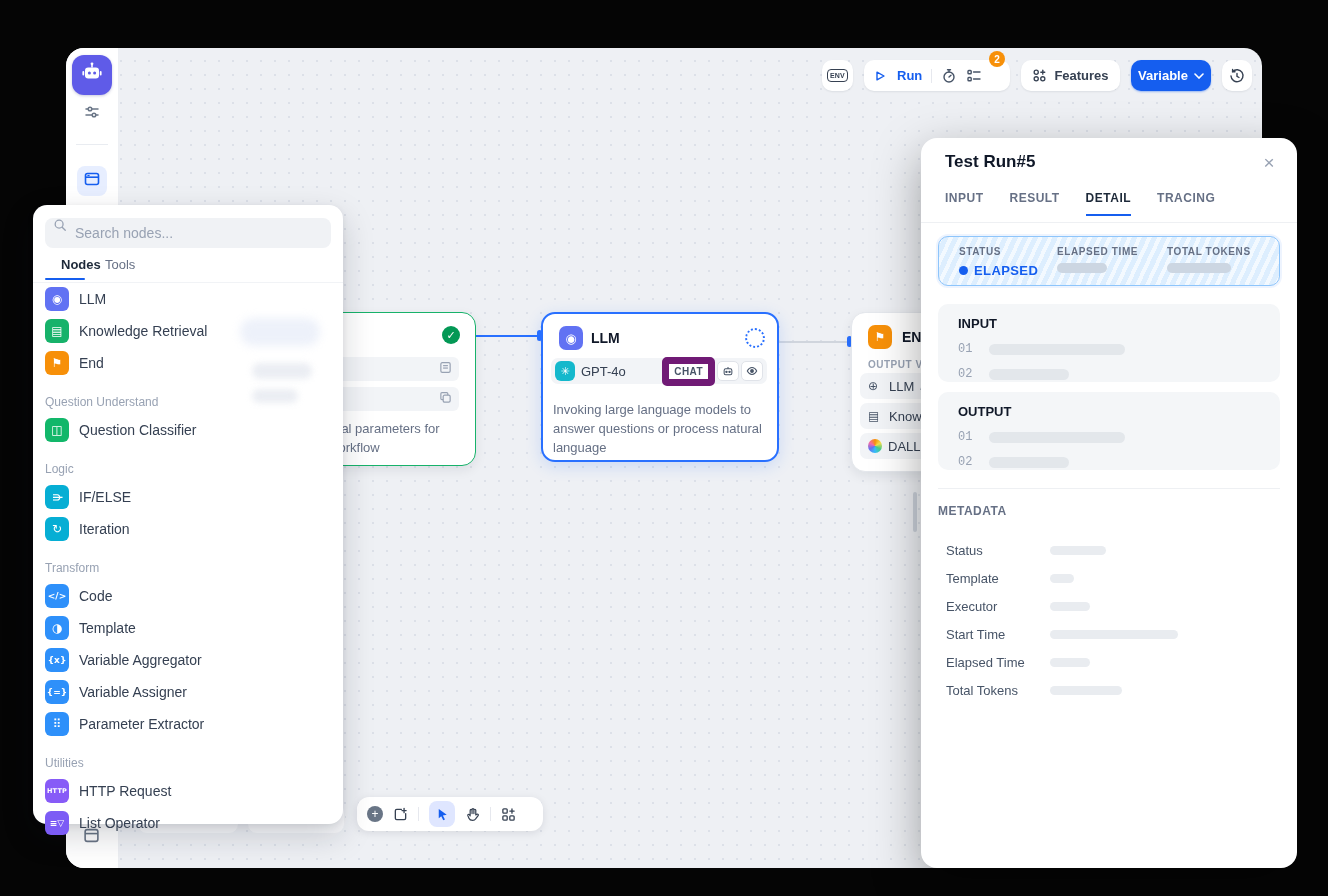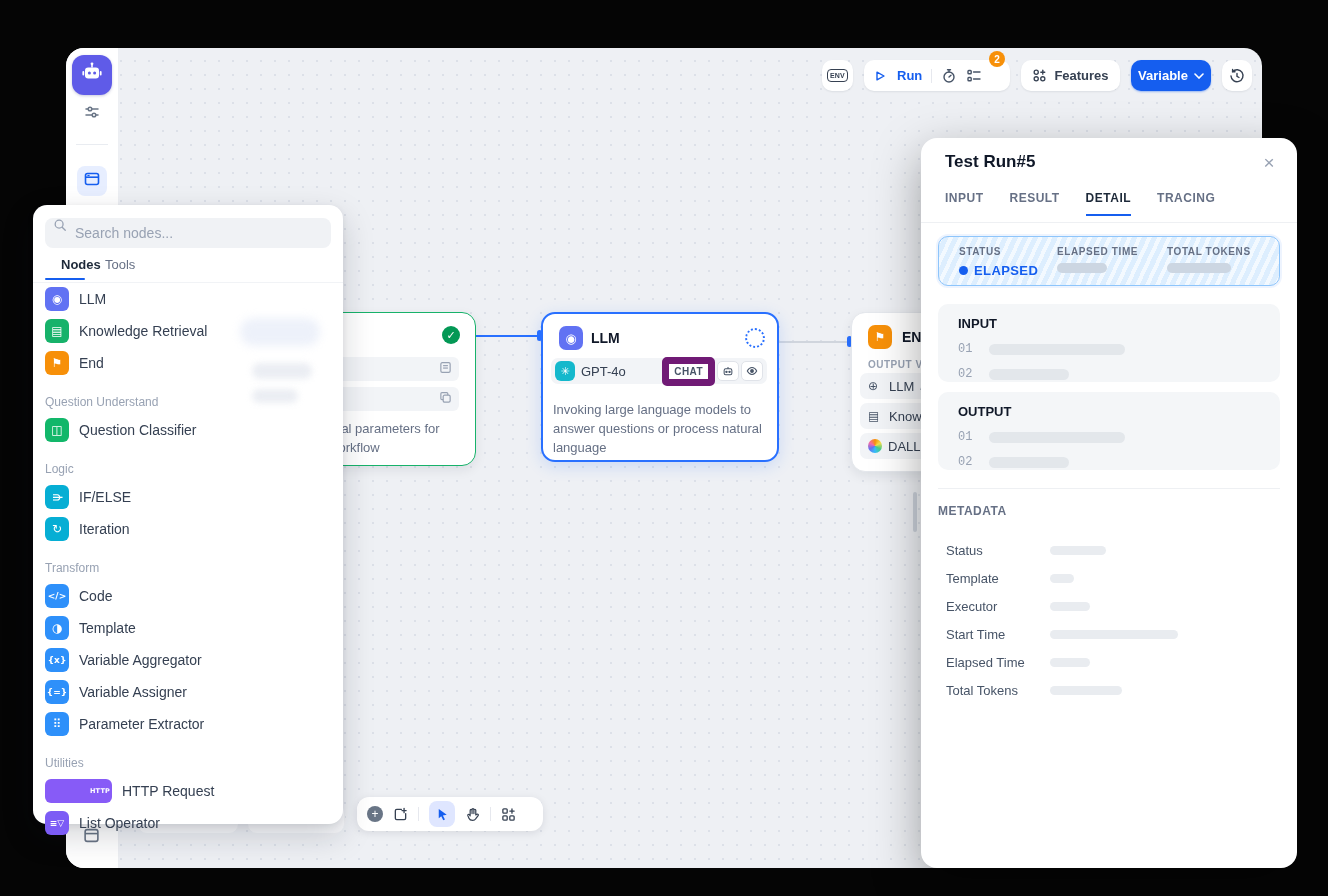--- a/index.html
+++ b/index.html
@@ -107,21 +107,21 @@
   .np-tab{position:absolute;top:52px;font-size:13px;}
   .np-tab.t1{left:28px;font-weight:bold;color:#1d2939;}
   .np-tab.t2{left:72px;font-weight:400;color:#667085;}
   .np-underline{left:12px;top:73px;width:40px;height:2px;background:#155eef;border-radius:1px;}
   .np-divider{left:0;top:77px;width:310px;height:1px;background:#f1f3f6;}
   .np-list{left:0;top:78px;width:310px;padding:0 12px;box-sizing:border-box;}
   .np-row{height:32px;display:flex;align-items:center;border-radius:8px;}
   .np-ico{width:24px;height:24px;border-radius:6px;color:#fff;display:flex;align-items:center;
     justify-content:center;font-size:12px;margin-right:10px;font-family:"DejaVu Sans",sans-serif;flex:none;}
   .np-ico.g-sm{font-size:9px;font-weight:bold;}
-  .np-ico.g-xs{font-size:6.5px;font-weight:bold;letter-spacing:.2px;padding-left:43px;}
+  .np-ico.g-xs{font-size:6.5px;font-weight:bold;letter-spacing:.2px;}
   .np-ico.g-rot{font-size:13px;}
   .np-ico.g-rot span{display:inline-block;transform:rotate(90deg);}
   .np-label{font-size:14px;color:#354052;}
   .np-sec{height:30px;display:flex;align-items:flex-end;padding-bottom:5px;font-size:12px;color:#98a2b3;}
   .ghost{position:absolute;pointer-events:none;z-index:21;}
   .g1{left:207px;top:113px;width:80px;height:28px;border-radius:14px;background:#dfe6f6;opacity:.55;filter:blur(4px);}
   .g2{left:219px;top:158px;width:60px;height:16px;border-radius:8px;background:#e9ecf2;opacity:.9;filter:blur(3px);}
   .g3{left:219px;top:184px;width:46px;height:14px;border-radius:7px;background:#e9ecf2;opacity:.9;filter:blur(3px);}
 
   

